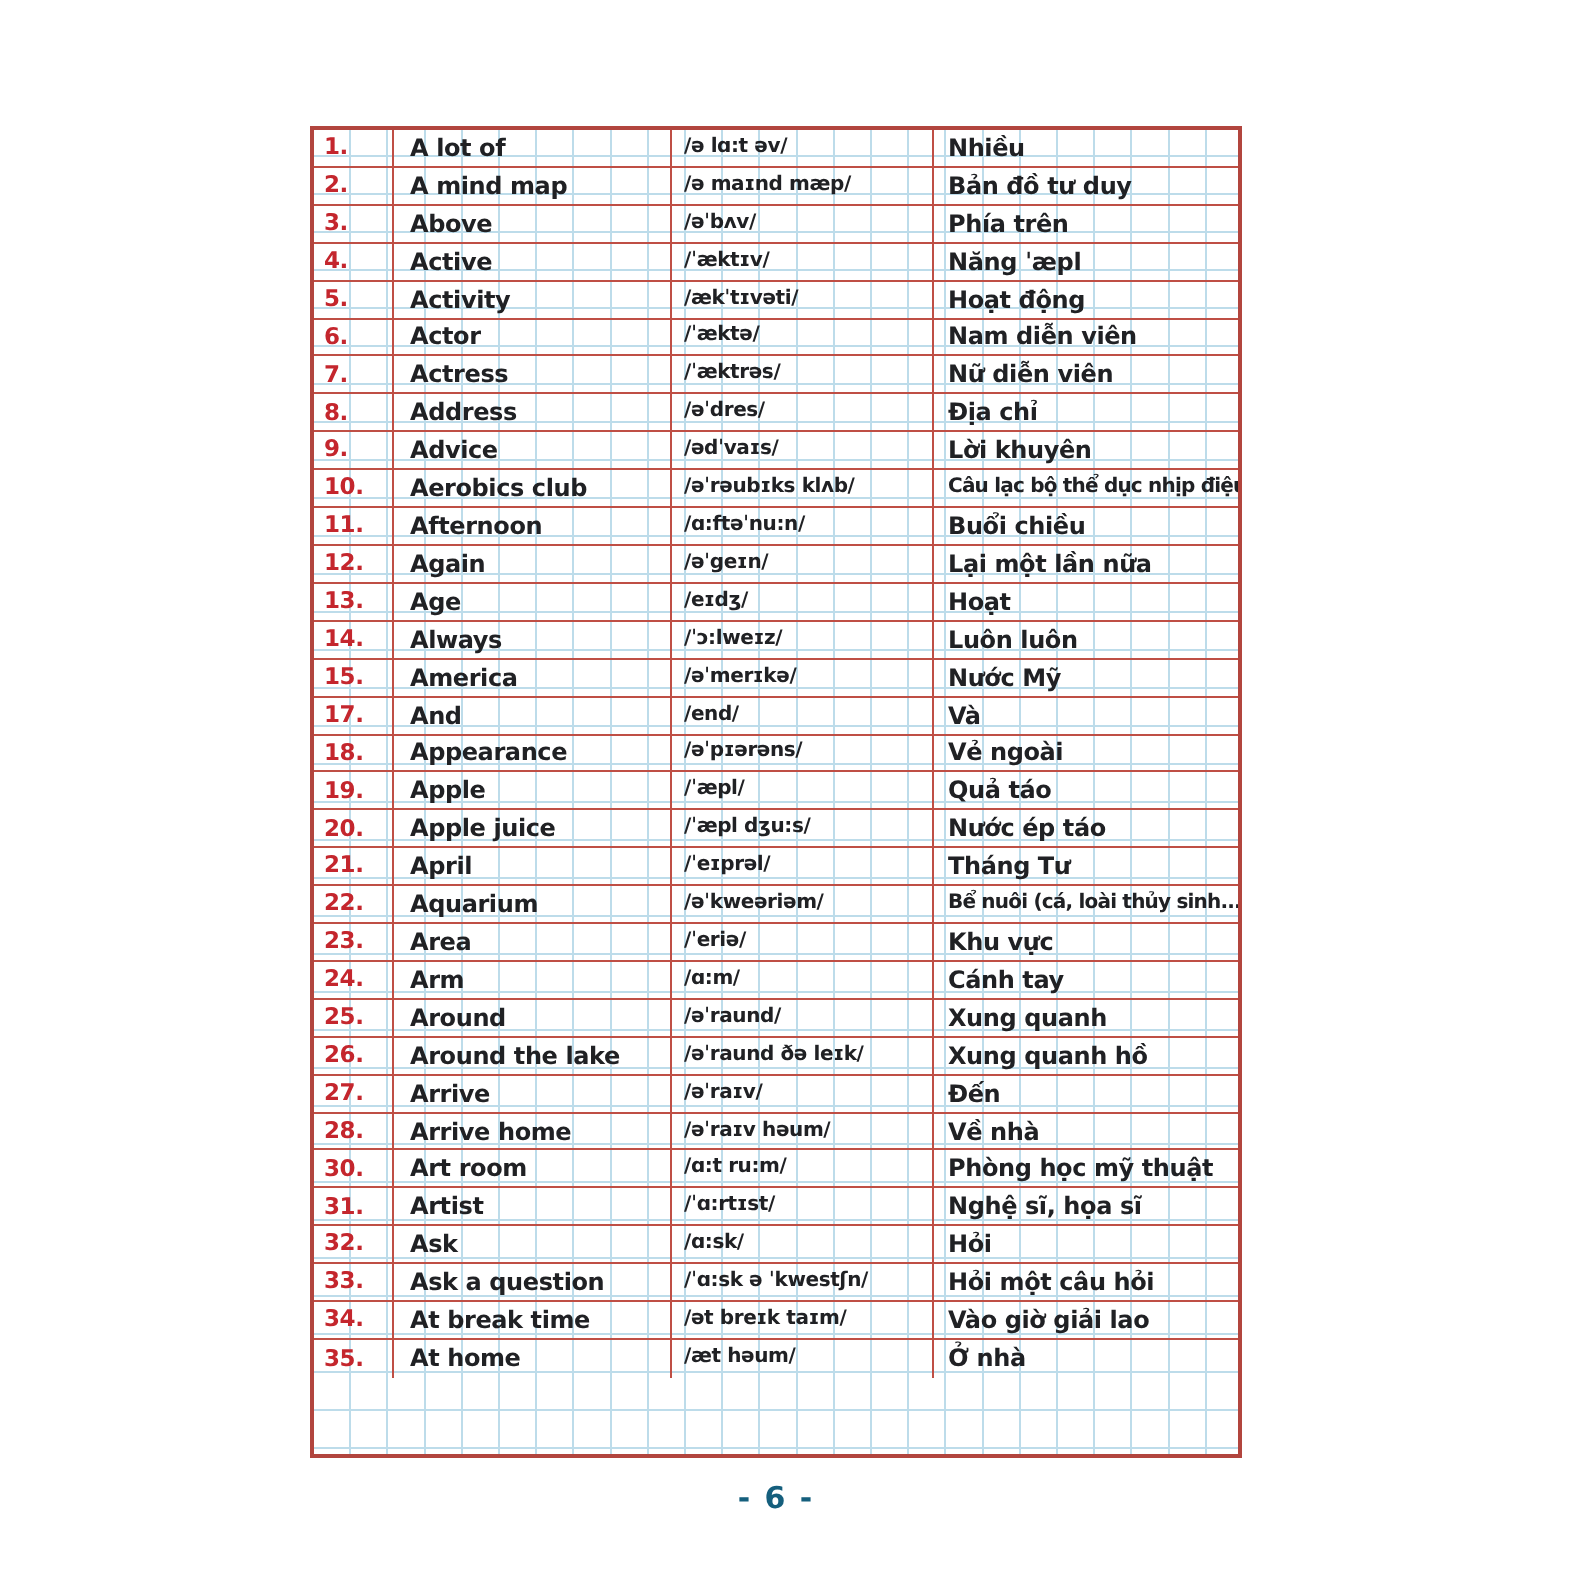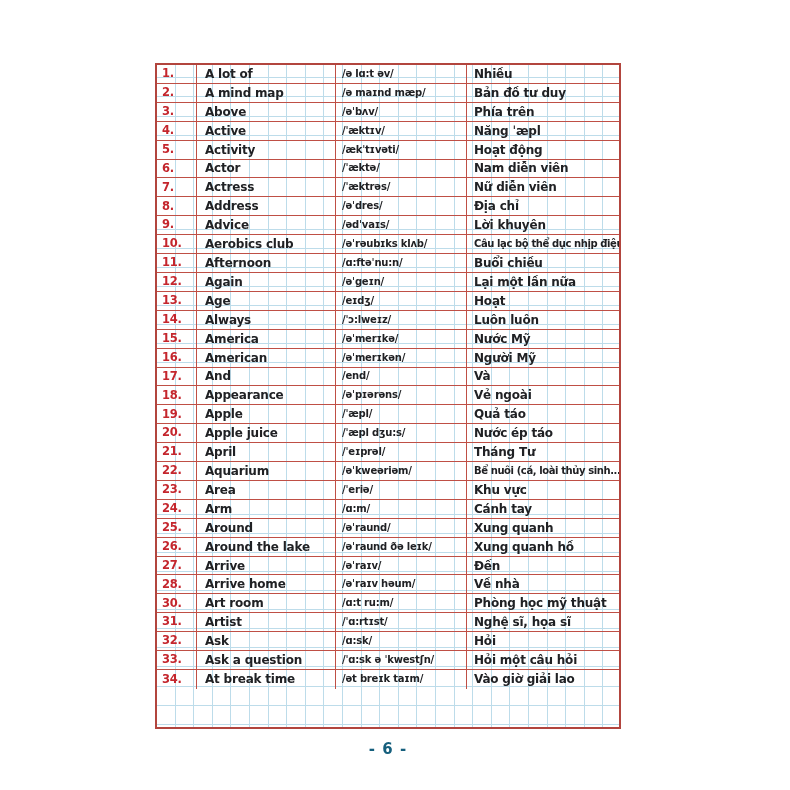--- a/index.html
+++ b/index.html
@@ -137,26 +137,20 @@
       <div class="cell c-mean">Luôn luôn</div>
     </div>
 
     <div class="vrow">
       <div class="cell c-no">15.</div>
       <div class="cell c-word">America</div>
       <div class="cell c-ipa">/əˈmerɪkə/</div>
       <div class="cell c-mean">Nước Mỹ</div>
     </div>
 
-    <div class="vrow">
-      <div class="cell c-no">16.</div>
-      <div class="cell c-word">American</div>
-      <div class="cell c-ipa">/əˈmerɪkən/</div>
-      <div class="cell c-mean">Người Mỹ</div>
-    </div>
 
     <div class="vrow">
       <div class="cell c-no">17.</div>
       <div class="cell c-word">And</div>
       <div class="cell c-ipa">/end/</div>
       <div class="cell c-mean">Và</div>
     </div>
 
     <div class="vrow">
       <div class="cell c-no">18.</div>
@@ -264,17 +258,23 @@
       <div class="cell c-mean">Hỏi một câu hỏi</div>
     </div>
 
     <div class="vrow">
       <div class="cell c-no">34.</div>
       <div class="cell c-word">At break time</div>
       <div class="cell c-ipa">/ət breɪk taɪm/</div>
       <div class="cell c-mean">Vào giờ giải lao</div>
     </div>
 
+    <div class="vrow">
+      <div class="cell c-no">35.</div>
+      <div class="cell c-word">At home</div>
+      <div class="cell c-ipa">/æt həum/</div>
+      <div class="cell c-mean">Ở nhà</div>
+    </div>
   </div>
 
   <div class="page-number">- 6 -</div>
 
 </div>
 
 </body></html>

